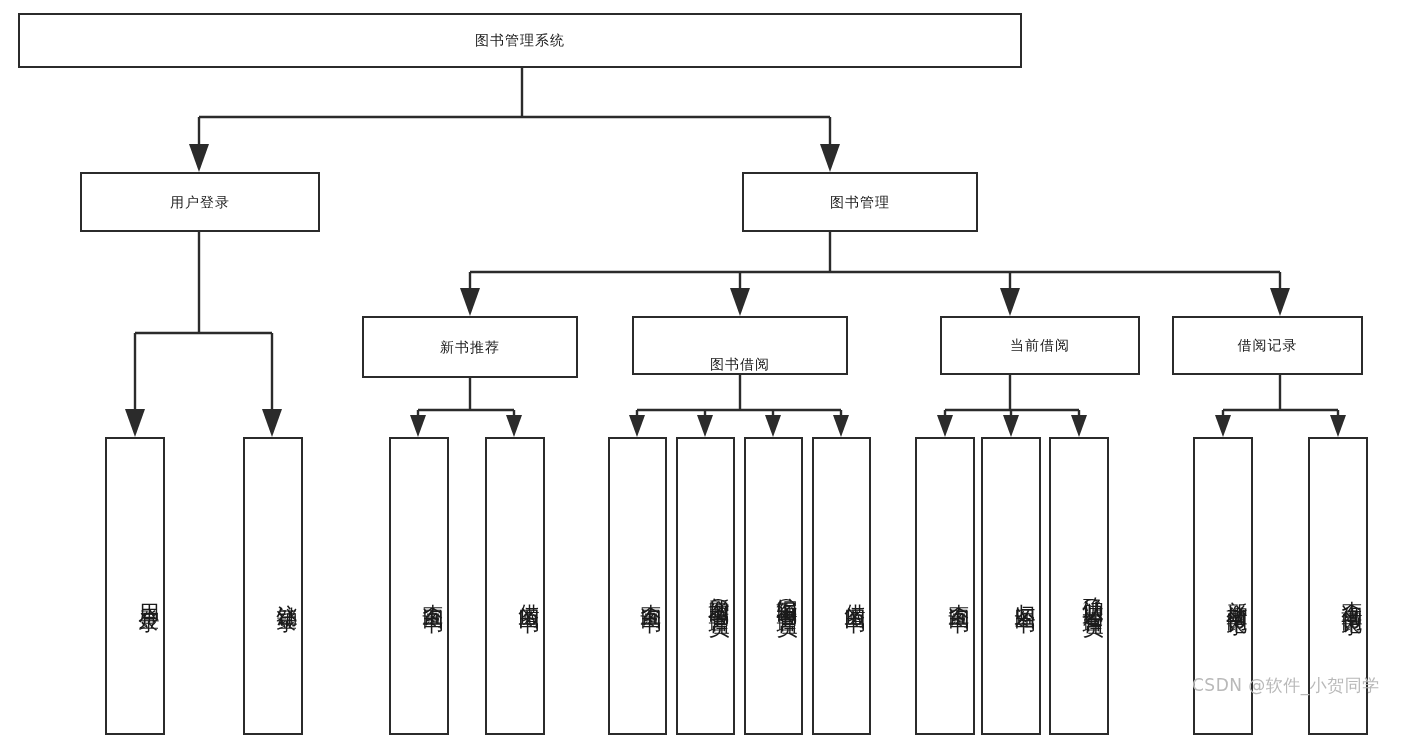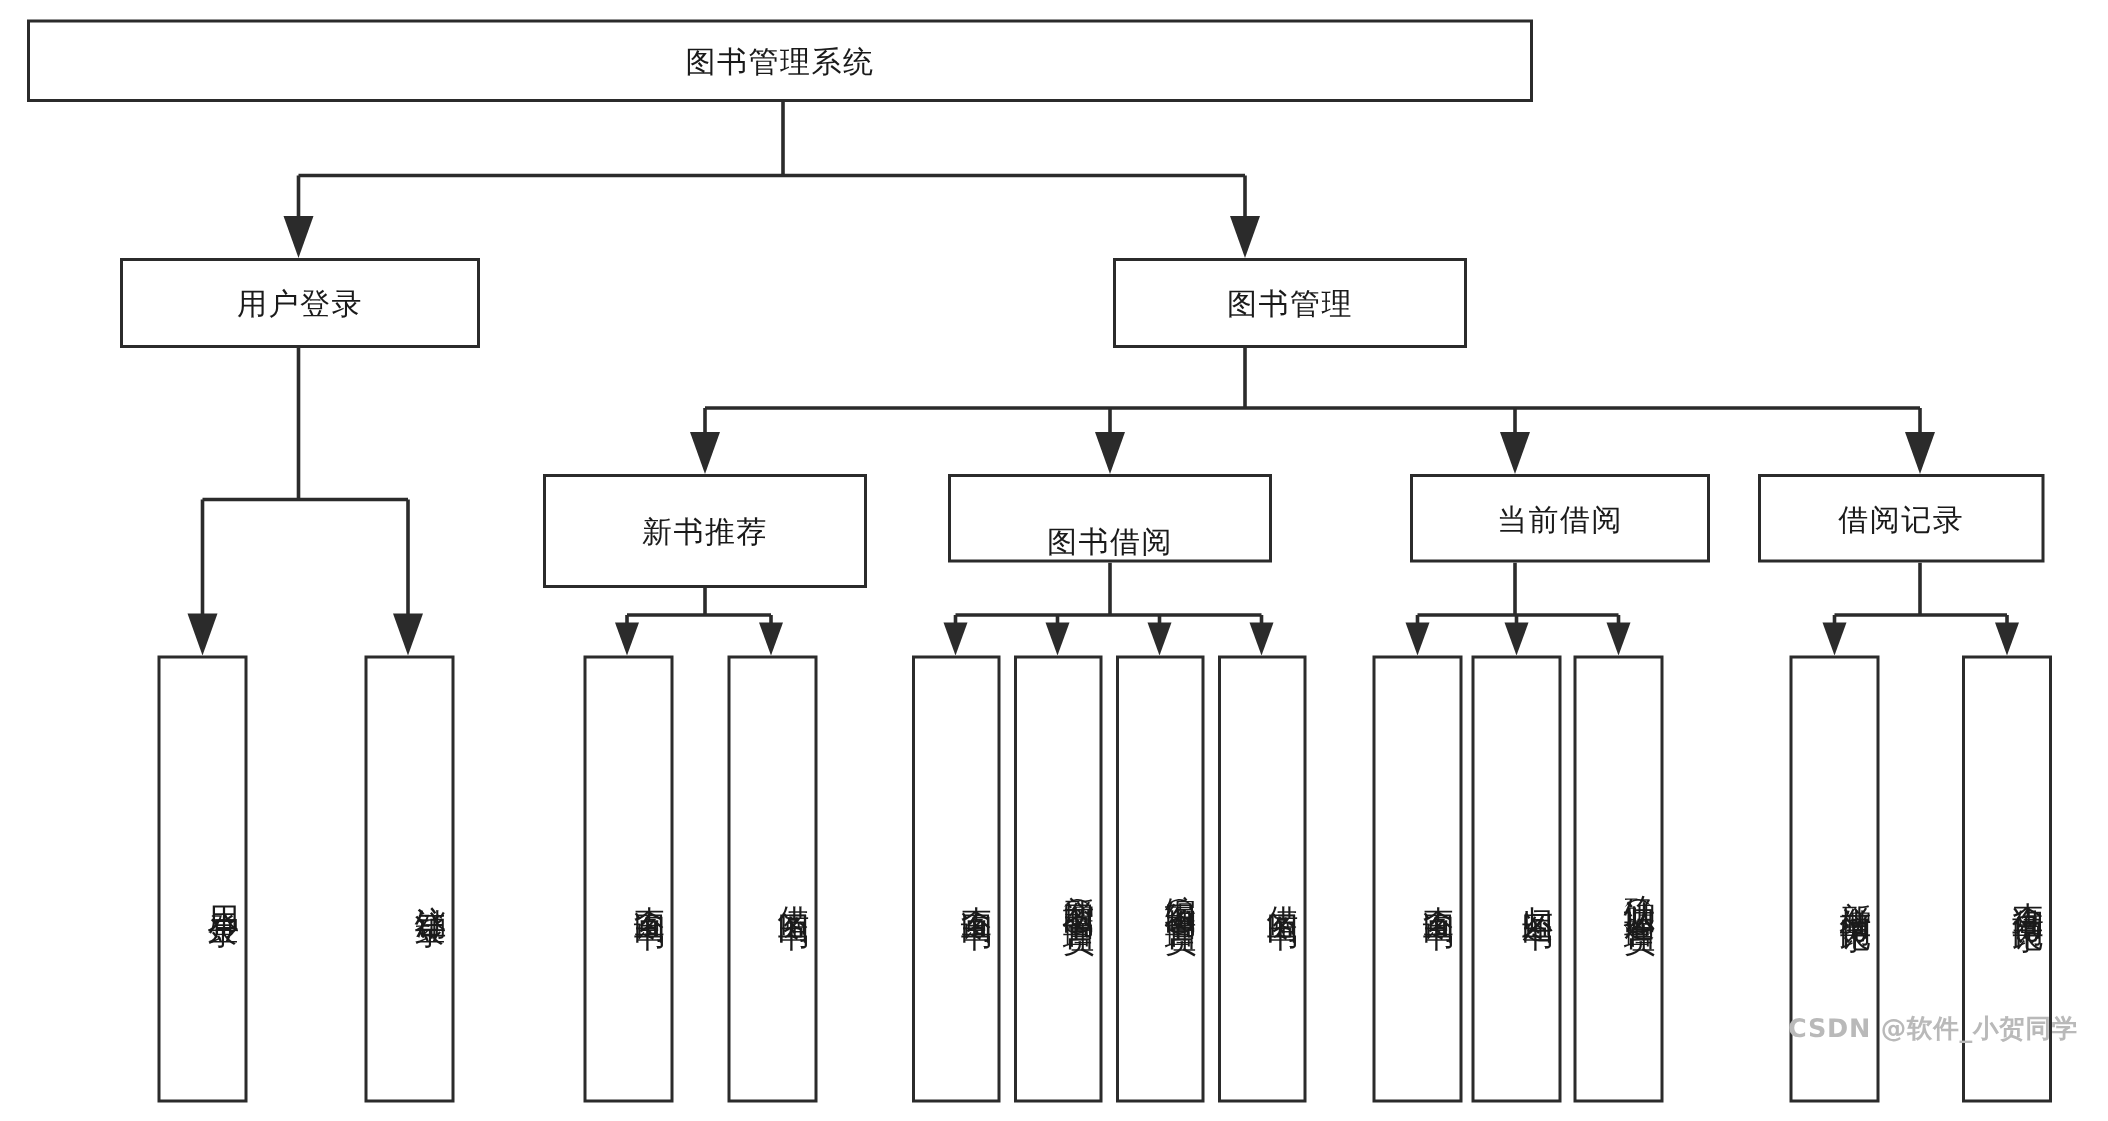--- a/index.html
+++ b/index.html
@@ -28,21 +28,21 @@
     position: absolute;
     box-sizing: border-box;
     border: 2px solid #2b2b2b;
     background: #ffffff;
     display: flex;
     align-items: center;
     justify-content: center;
     color: #1a1a1a;
   }
   .node.horiz {
-    font-size: 20px;
+    font-size: 14px;
     letter-spacing: 1px;
     line-height: 1.2;
   }
   .node.vert {
     writing-mode: vertical-rl;
     text-orientation: upright;
     font-size: 21px;
     letter-spacing: 3px;
     padding-top: 14px;
     align-items: flex-start;
@@ -150,21 +150,21 @@
     <span class="lbl">图书管理系统</span>
   </div>
 
   <div class="node horiz" style="left:80px; top:172px; width:240px; height:60px;">
     <span class="lbl">用户登录</span>
   </div>
   <div class="node horiz" style="left:712px; top:172px; width:236px; height:60px;margin-left:30px;">
     <span class="lbl">图书管理</span>
   </div>
 
-  <div class="node horiz" style="left:362px; top:316px; width:216px; height:76px;">
+  <div class="node horiz" style="left:362px; top:316px; width:216px; height:62px;">
     <span class="lbl">新书推荐</span>
   </div>
   <div class="node horiz" style="left:632px; top:316px; width:216px; height:59px;align-items:flex-end;">
     <span class="lbl">图书借阅</span>
   </div>
   <div class="node horiz" style="left:940px; top:316px; width:200px; height:59px;">
     <span class="lbl">当前借阅</span>
   </div>
   <div class="node horiz" style="left:1172px; top:316px; width:191px; height:59px;">
     <span class="lbl">借阅记录</span>
@@ -207,15 +207,15 @@
     <span class="lbl">确认归还（管理员）</span>
   </div>
 
   <div class="node vert" style="left:1193px; top:437px; width:60px; height:298px;">
     <span class="lbl">新增借阅记录</span>
   </div>
   <div class="node vert" style="left:1308px; top:437px; width:60px; height:298px;">
     <span class="lbl">查询借阅记录</span>
   </div>
 
-  <div class="watermark" style="left:1192px; top:674px;font-weight:bold;">CSDN @软件_小贺同学</div>
+  <div class="watermark" style="left:1192px; top:674px;">CSDN @软件_小贺同学</div>
 
 </div>
 
 </body></html>

